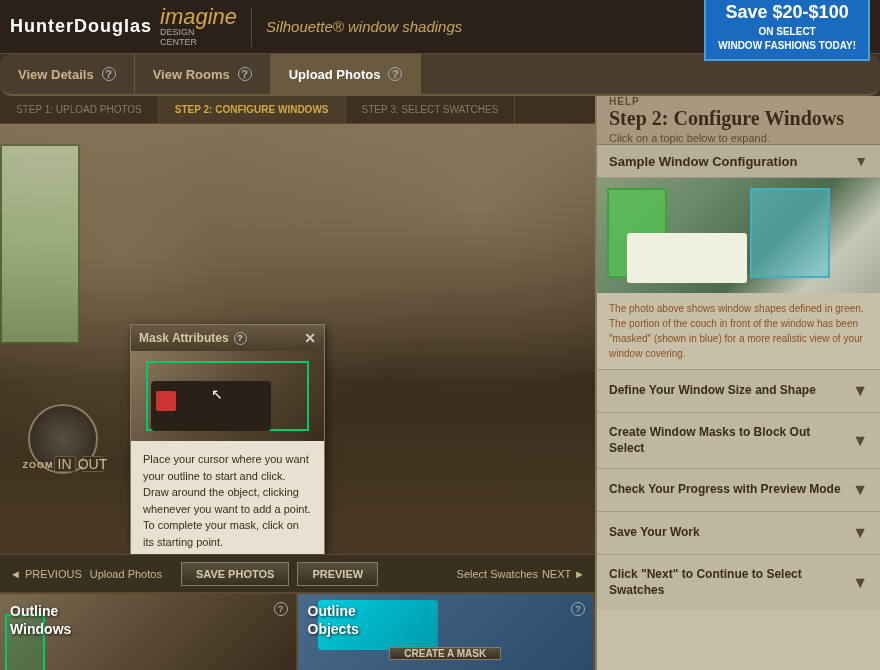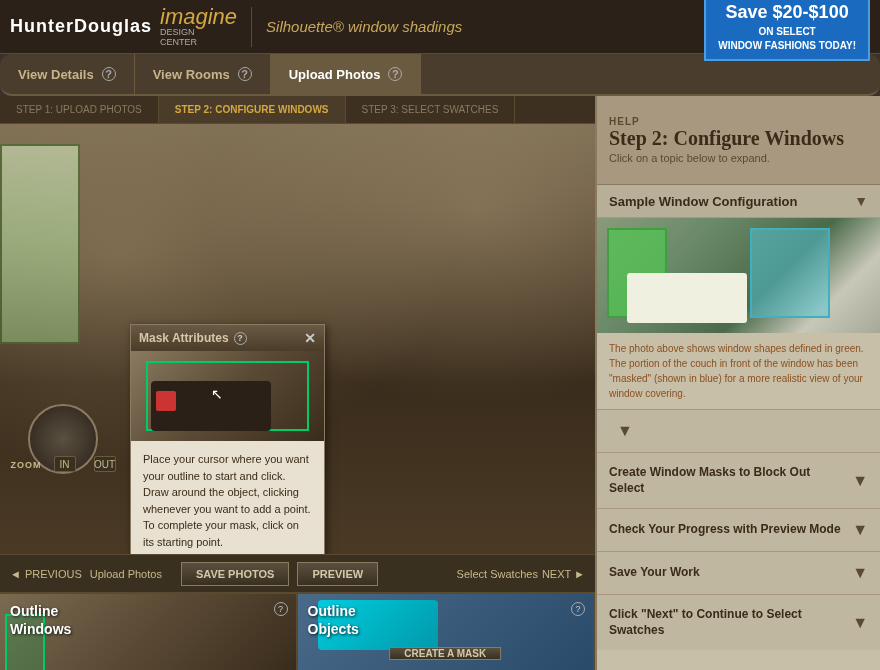--- a/index.html
+++ b/index.html
@@ -98,21 +98,21 @@
     
     #zoom-control {
       position: absolute; left: 28px; bottom: 80px;
       width: 70px; height: 70px; border-radius: 50%;
       background: radial-gradient(circle, #5a5040 0%, #2a2018 100%);
       border: 2px solid #8a7a60; display: flex; flex-direction: row; align-items: flex-end;
       justify-content: center; color: #c8b88a;
     }
     #zoom-label { font-size: 9px; font-weight: bold; letter-spacing: 1px; margin-bottom: 2px; }
     #zoom-buttons { display: flex; gap: 6px; }
-    .zoom-btn { background: #3a3020; border: 1px solid #6a5a45; color: #c8b88a; width: 22px; height: 16px; font-size: 10px; cursor: pointer; display: flex; align-items: center; justify-content: center; border-radius: 2px; margin-left: 12px; }
+    .zoom-btn { background: #3a3020; border: 1px solid #6a5a45; color: #c8b88a; width: 22px; height: 16px; font-size: 14px; cursor: pointer; display: flex; align-items: center; justify-content: center; border-radius: 2px; }
 
     
     #bottom-bar {
       height: 38px; background: #3a3020; display: flex; align-items: center; gap: 8px;
       padding: 0 10px; border-top: 1px solid #5a4a30;
     }
     #prev-btn { color: #c8b88a; font-size: 11px; cursor: pointer; display: flex; align-items: center; gap: 4px; }
     #save-photos-btn {
       background: linear-gradient(180deg, #5a5040 0%, #3a3020 100%);
       color: #d4c8a8; border: 1px solid #8a7a60; padding: 5px 14px; font-size: 11px;
@@ -158,21 +158,21 @@
     }
     
     #thumb2-couch {
       position: absolute; bottom: 20px; left: 20px; width: 120px; height: 50px;
       background: linear-gradient(135deg, #00ccdd 0%, #0099aa 100%);
       border-radius: 4px;
     }
 
     
     #right-panel { width: 285px; background: #c8bfa8; display: flex; flex-direction: column; border-left: 2px solid #8a7a60; }
-    #help-header { background: #a89880; padding: 20px 12px; border-bottom: 1px solid #8a7a60; }
+    #help-header { background: #a89880; padding: 0 12px; border-bottom: 1px solid #8a7a60; }
     #help-label { font-size: 10px; font-weight: bold; color: #5a4a30; letter-spacing: 1px; }
     #help-title { font-size: 20px; color: #3a2c18; font-weight: bold; font-family: Georgia, serif; }
     #help-subtitle { font-size: 11px; color: #5a4a30; margin-top: 2px; }
 
     
     #sample-config { background: #c8bfa8; }
     #sample-header {
       display: flex; align-items: center; justify-content: space-between;
       padding: 8px 12px; background: #b8af98; border-bottom: 1px solid #a89880; cursor: pointer;
     }
@@ -331,20 +331,21 @@
       <div id="sample-img">
         <div id="sample-window-green"></div>
         <div id="sample-couch"></div>
         <div id="sample-window-cyan"></div>
       </div>
       <div id="sample-description">The photo above shows window shapes defined in green. The portion of the couch in front of the window has been "masked" (shown in blue) for a more realistic view of your window covering.</div>
     </div>
 
     <div>
       <div class="help-item">
+        <span class="help-item-text">Define Your Window Size and Shape</span>
         <span class="help-item-toggle">▼</span>
       </div>
       <div class="help-item">
         <span class="help-item-text">Create Window Masks to Block Out Select</span>
         <span class="help-item-toggle">▼</span>
       </div>
       <div class="help-item">
         <span class="help-item-text">Check Your Progress with Preview Mode</span>
         <span class="help-item-toggle">▼</span>
       </div>

